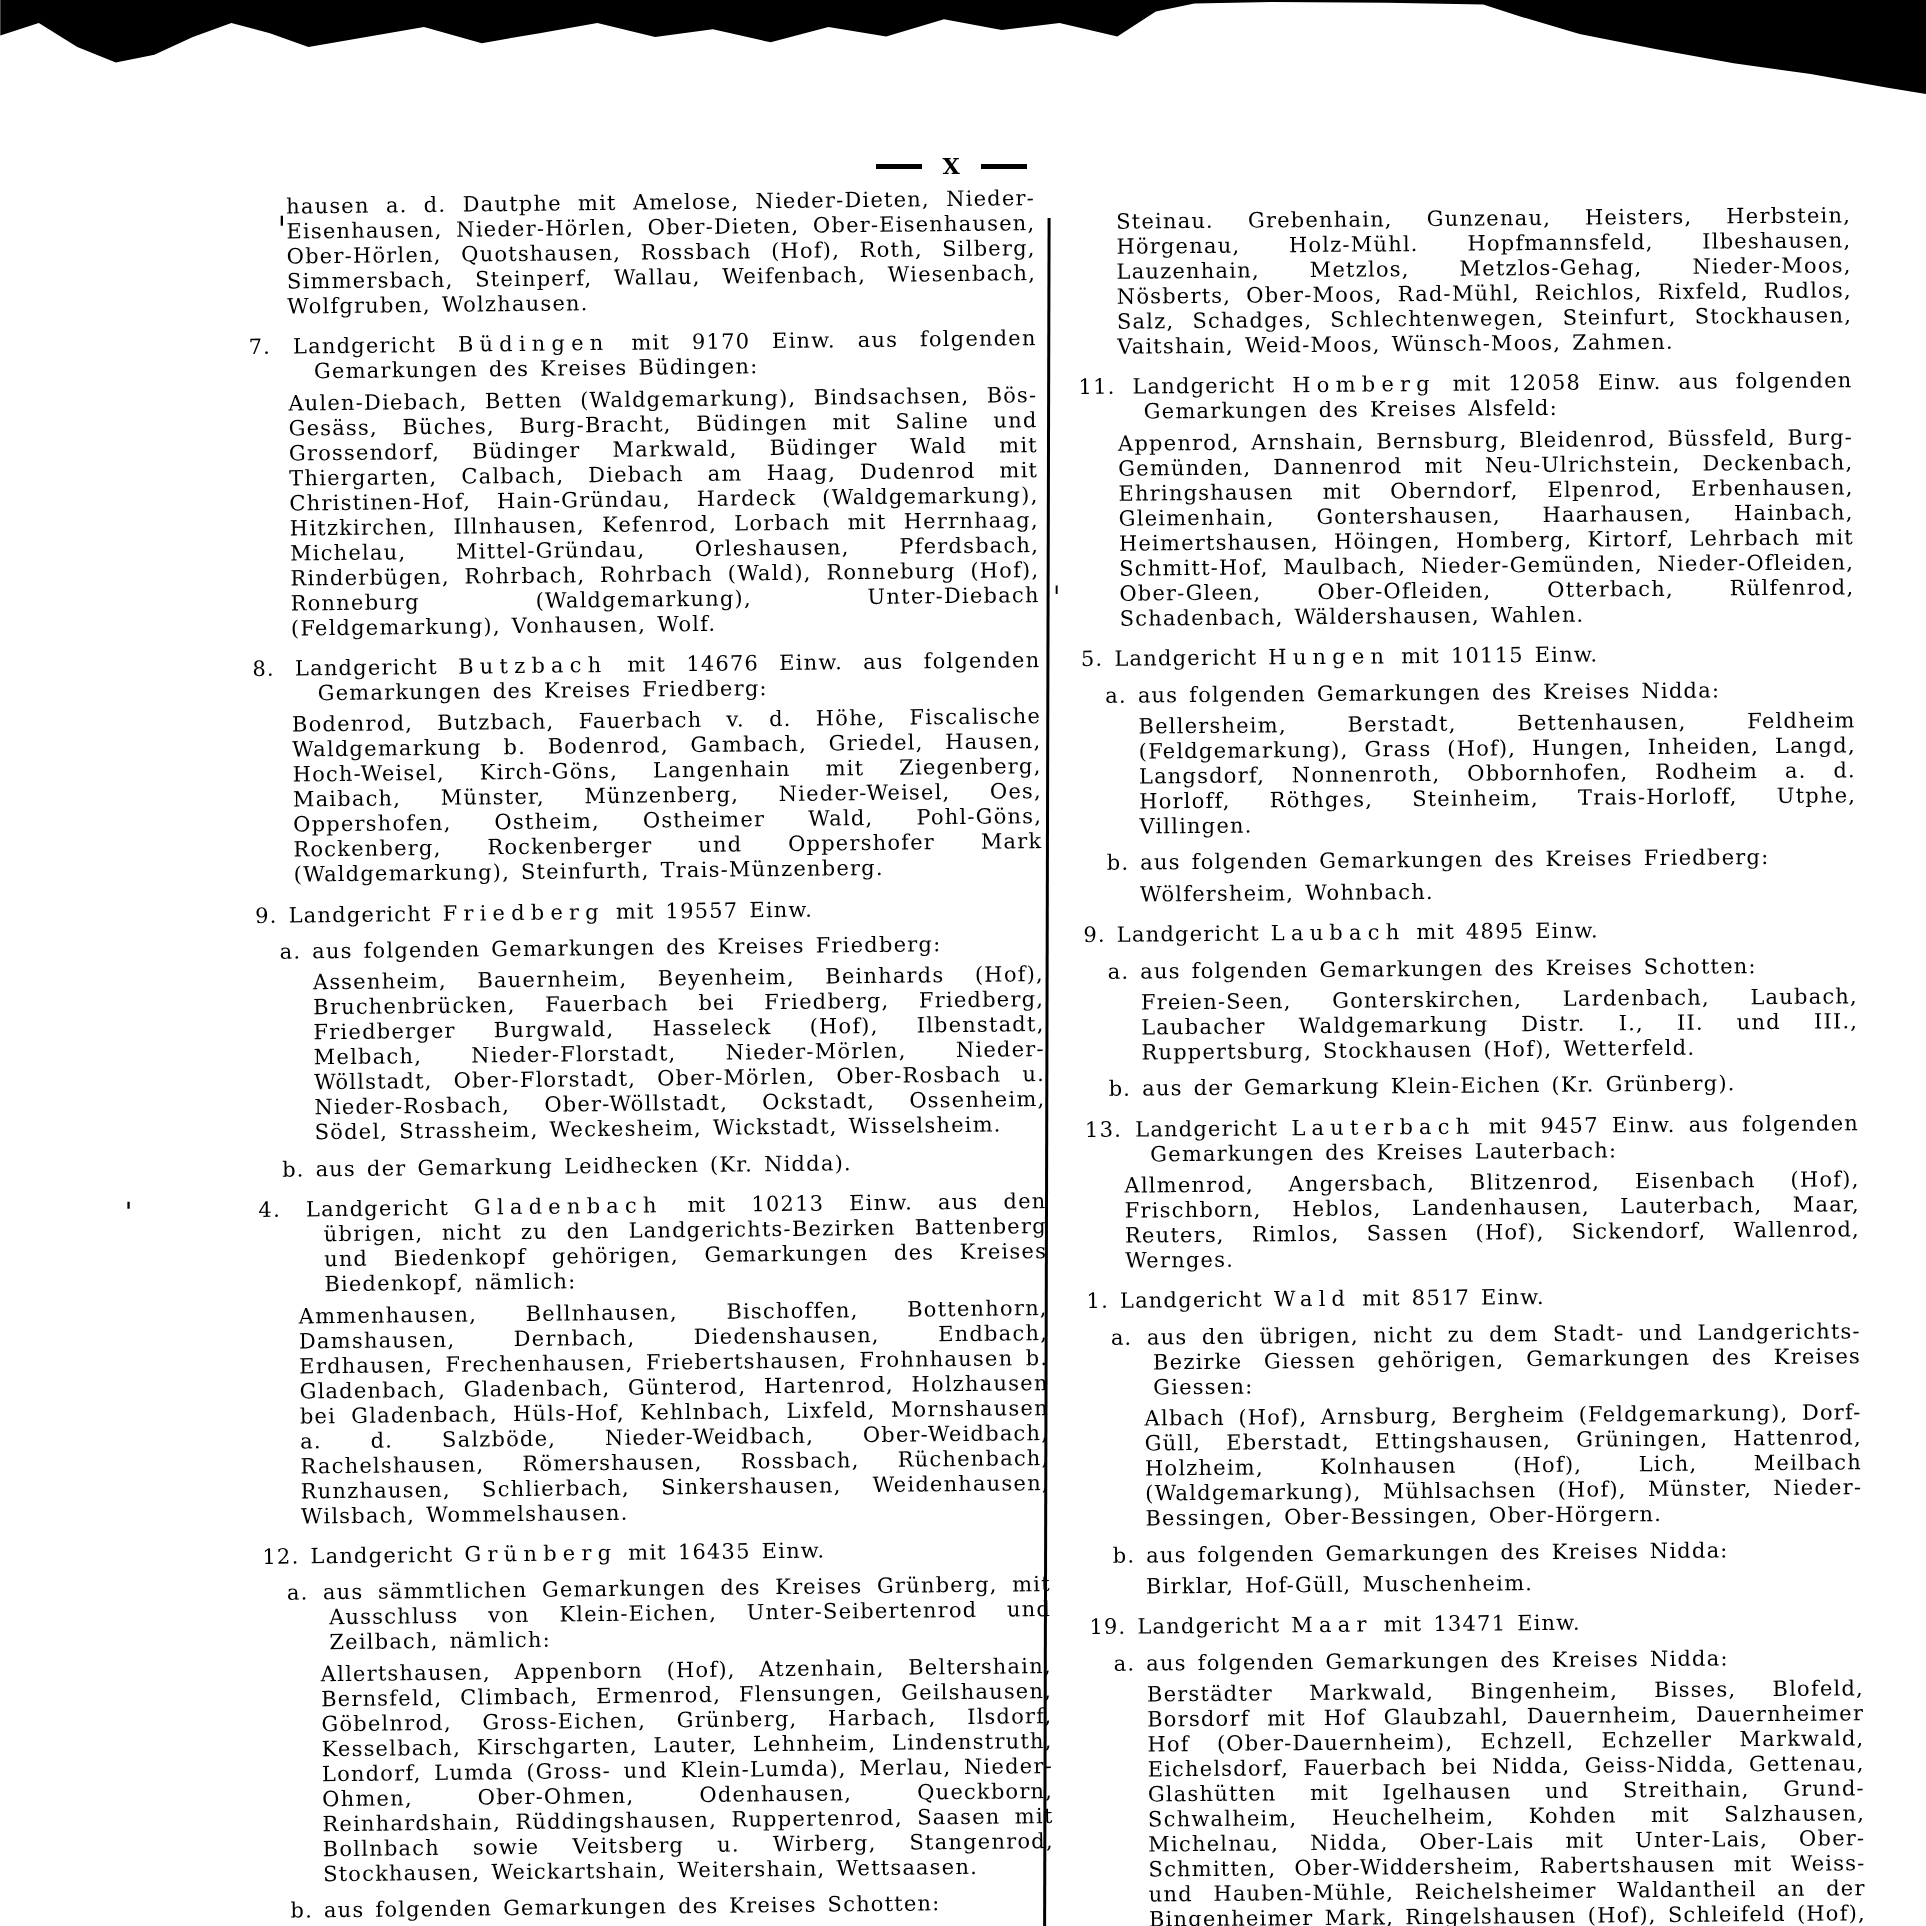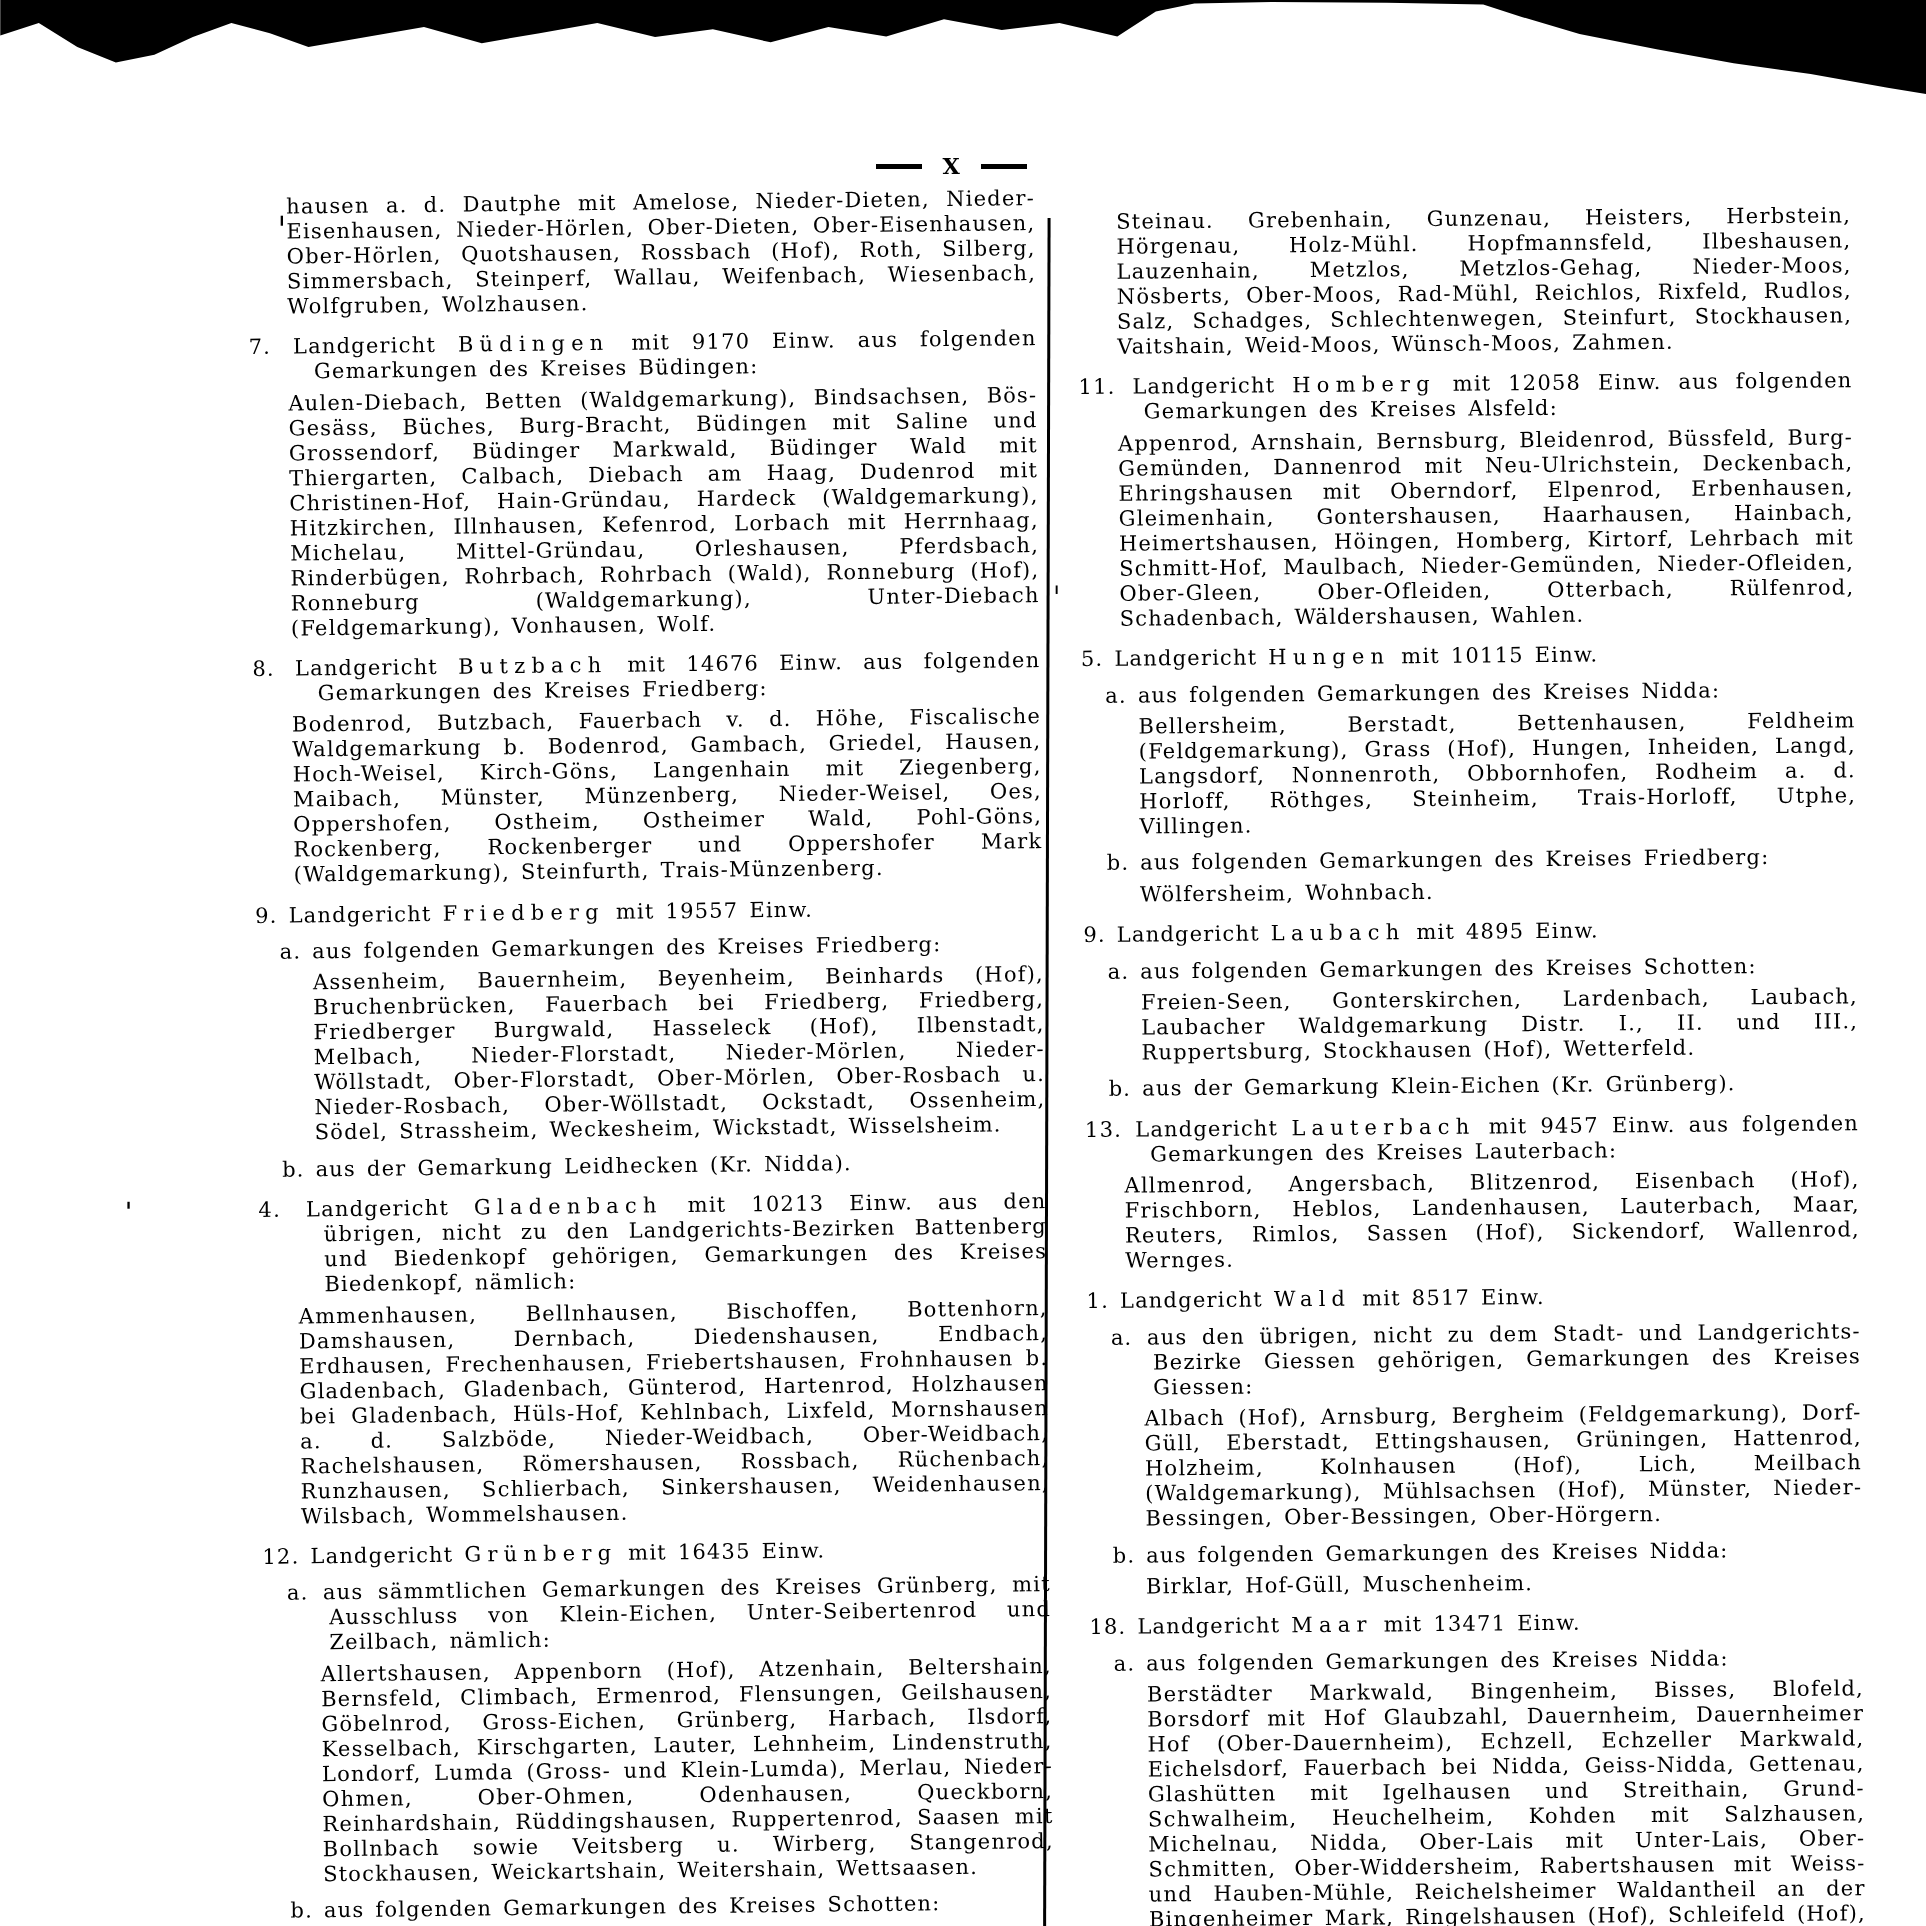--- a/index.html
+++ b/index.html
@@ -225,21 +225,21 @@
         <div class="sub-head">
           <span>b.</span>
           <span>aus folgenden Gemarkungen des Kreises Nidda:</span>
         </div>
         <div class="sub-list">Birklar, Hof-Güll, Muschenheim.</div>
       </div>
     </div>
 
     <div class="item">
       <div class="item-head">
-        <span>18.</span>
+        <span>19.</span>
         <span>Landgericht</span>
         <span class="sperr">Maar</span>
         <span>mit 13471 Einw.</span>
       </div>
       <div class="sub">
         <div class="sub-head">
           <span>a.</span>
           <span>aus folgenden Gemarkungen des Kreises Nidda:</span>
         </div>
         <div class="sub-list">Berstädter Markwald, Bingenheim, Bisses, Blofeld, Borsdorf mit Hof Glaubzahl, Dauernheim, Dauernheimer Hof (Ober-Dauernheim), Echzell, Echzeller Markwald, Eichelsdorf, Fauerbach bei Nidda, Geiss-Nidda, Gettenau, Glashütten mit Igelhausen und Streithain, Grund-Schwalheim, Heuchelheim, Kohden mit Salzhausen, Michelnau, Nidda, Ober-Lais mit Unter-Lais, Ober-Schmitten, Ober-Widdersheim, Rabertshausen mit Weiss- und Hauben-Mühle, Reichelsheimer Waldantheil an der Bingenheimer Mark, Ringelshausen (Hof), Schleifeld (Hof), Unter-Schmitten, Unter-Widdersheim, Wallernhausen mit Hof Finkenloch.</div>

